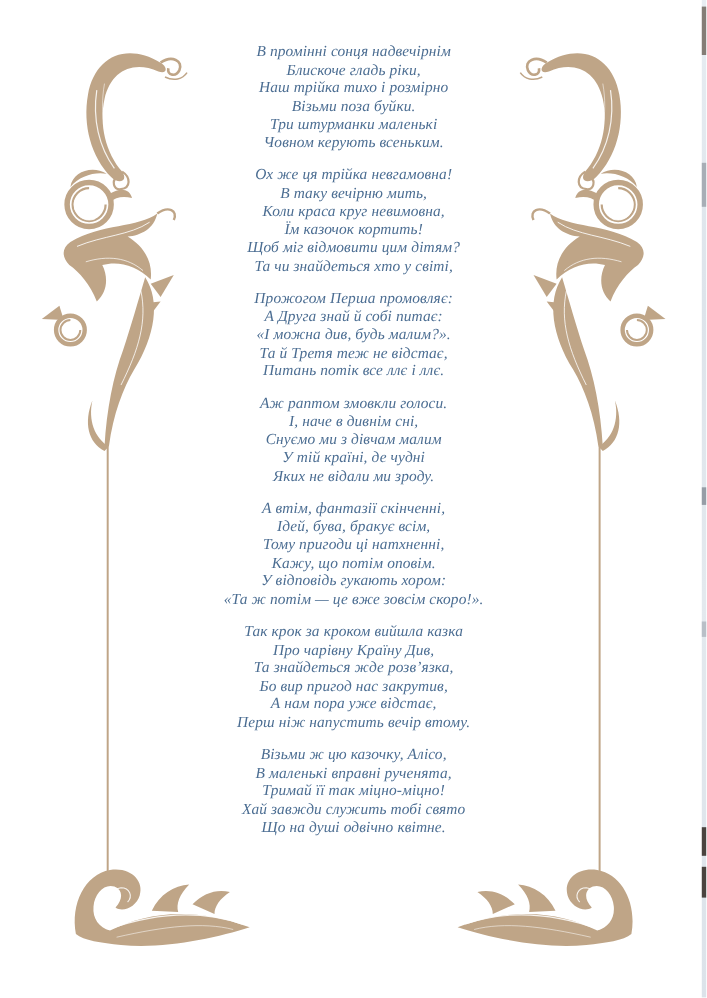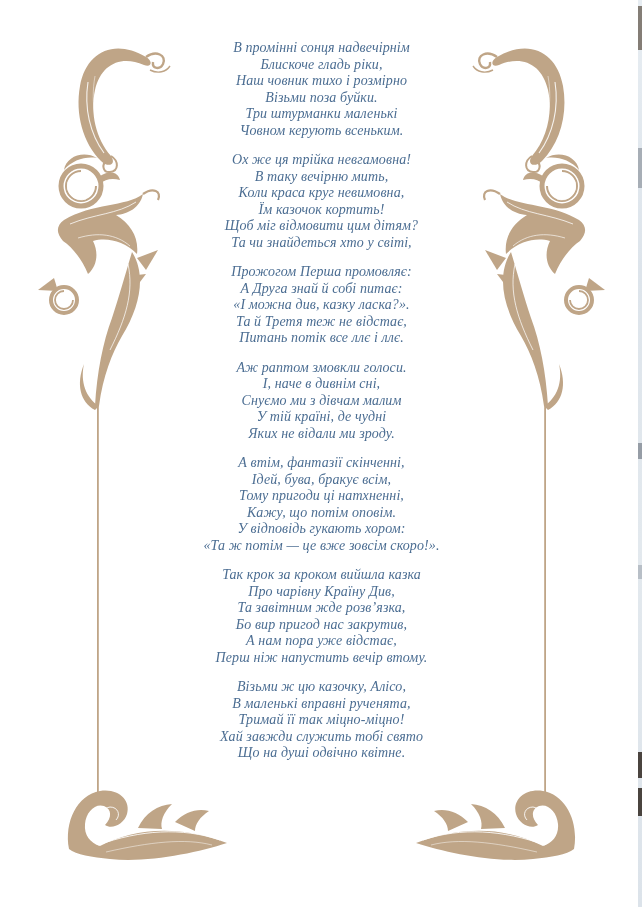--- a/index.html
+++ b/index.html
@@ -85,37 +85,37 @@
   </svg>
 
   <svg class="ornament right" viewBox="0 0 240 907" xmlns="http://www.w3.org/2000/svg">
     <use href="#flourish"></use>
   </svg>
 
   <main class="poem">
       <div class="stanza">
         <p>В промінні сонця надвечірнім</p>
         <p>Блискоче гладь ріки,</p>
-        <p>Наш човник тихо і розмірно</p>
+        <p>Наш трійка тихо і розмірно</p>
         <p>Візьми поза буйки.</p>
         <p>Три штурманки маленькі</p>
         <p>Човном керують всеньким.</p>
       </div>
       <div class="stanza">
         <p>Ох же ця трійка невгамовна!</p>
         <p>В таку вечірню мить,</p>
         <p>Коли краса круг невимовна,</p>
         <p>Їм казочок кортить!</p>
         <p>Щоб міг відмовити цим дітям?</p>
         <p>Та чи знайдеться хто у світі,</p>
       </div>
       <div class="stanza">
         <p>Прожогом Перша промовляє:</p>
         <p>А Друга знай й собі питає:</p>
-        <p>«І можна див, казку ласка?».</p>
+        <p>«І можна див, будь малим?».</p>
         <p>Та й Третя теж не відстає,</p>
         <p>Питань потік все ллє і ллє.</p>
       </div>
       <div class="stanza">
         <p>Аж раптом змовкли голоси.</p>
         <p>І, наче в дивнім сні,</p>
         <p>Снуємо ми з дівчам малим</p>
         <p>У тій країні, де чудні</p>
         <p>Яких не відали ми зроду.</p>
       </div>
@@ -123,21 +123,21 @@
         <p>А втім, фантазії скінченні,</p>
         <p>Ідей, бува, бракує всім,</p>
         <p>Тому пригоди ці натхненні,</p>
         <p>Кажу, що потім оповім.</p>
         <p>У відповідь гукають хором:</p>
         <p>«Та ж потім — це вже зовсім скоро!».</p>
       </div>
       <div class="stanza">
         <p>Так крок за кроком вийшла казка</p>
         <p>Про чарівну Країну Див,</p>
-        <p>Та завітним жде розв’язка,</p>
+        <p>Та знайдеться жде розв’язка,</p>
         <p>Бо вир пригод нас закрутив,</p>
         <p>А нам пора уже відстає,</p>
         <p>Перш ніж напустить вечір втому.</p>
       </div>
       <div class="stanza">
         <p>Візьми ж цю казочку, Алісо,</p>
         <p>В маленькі вправні рученята,</p>
         <p>Тримай її так міцно-міцно!</p>
         <p>Хай завжди служить тобі свято</p>
         <p>Що на душі одвічно квітне.</p>

